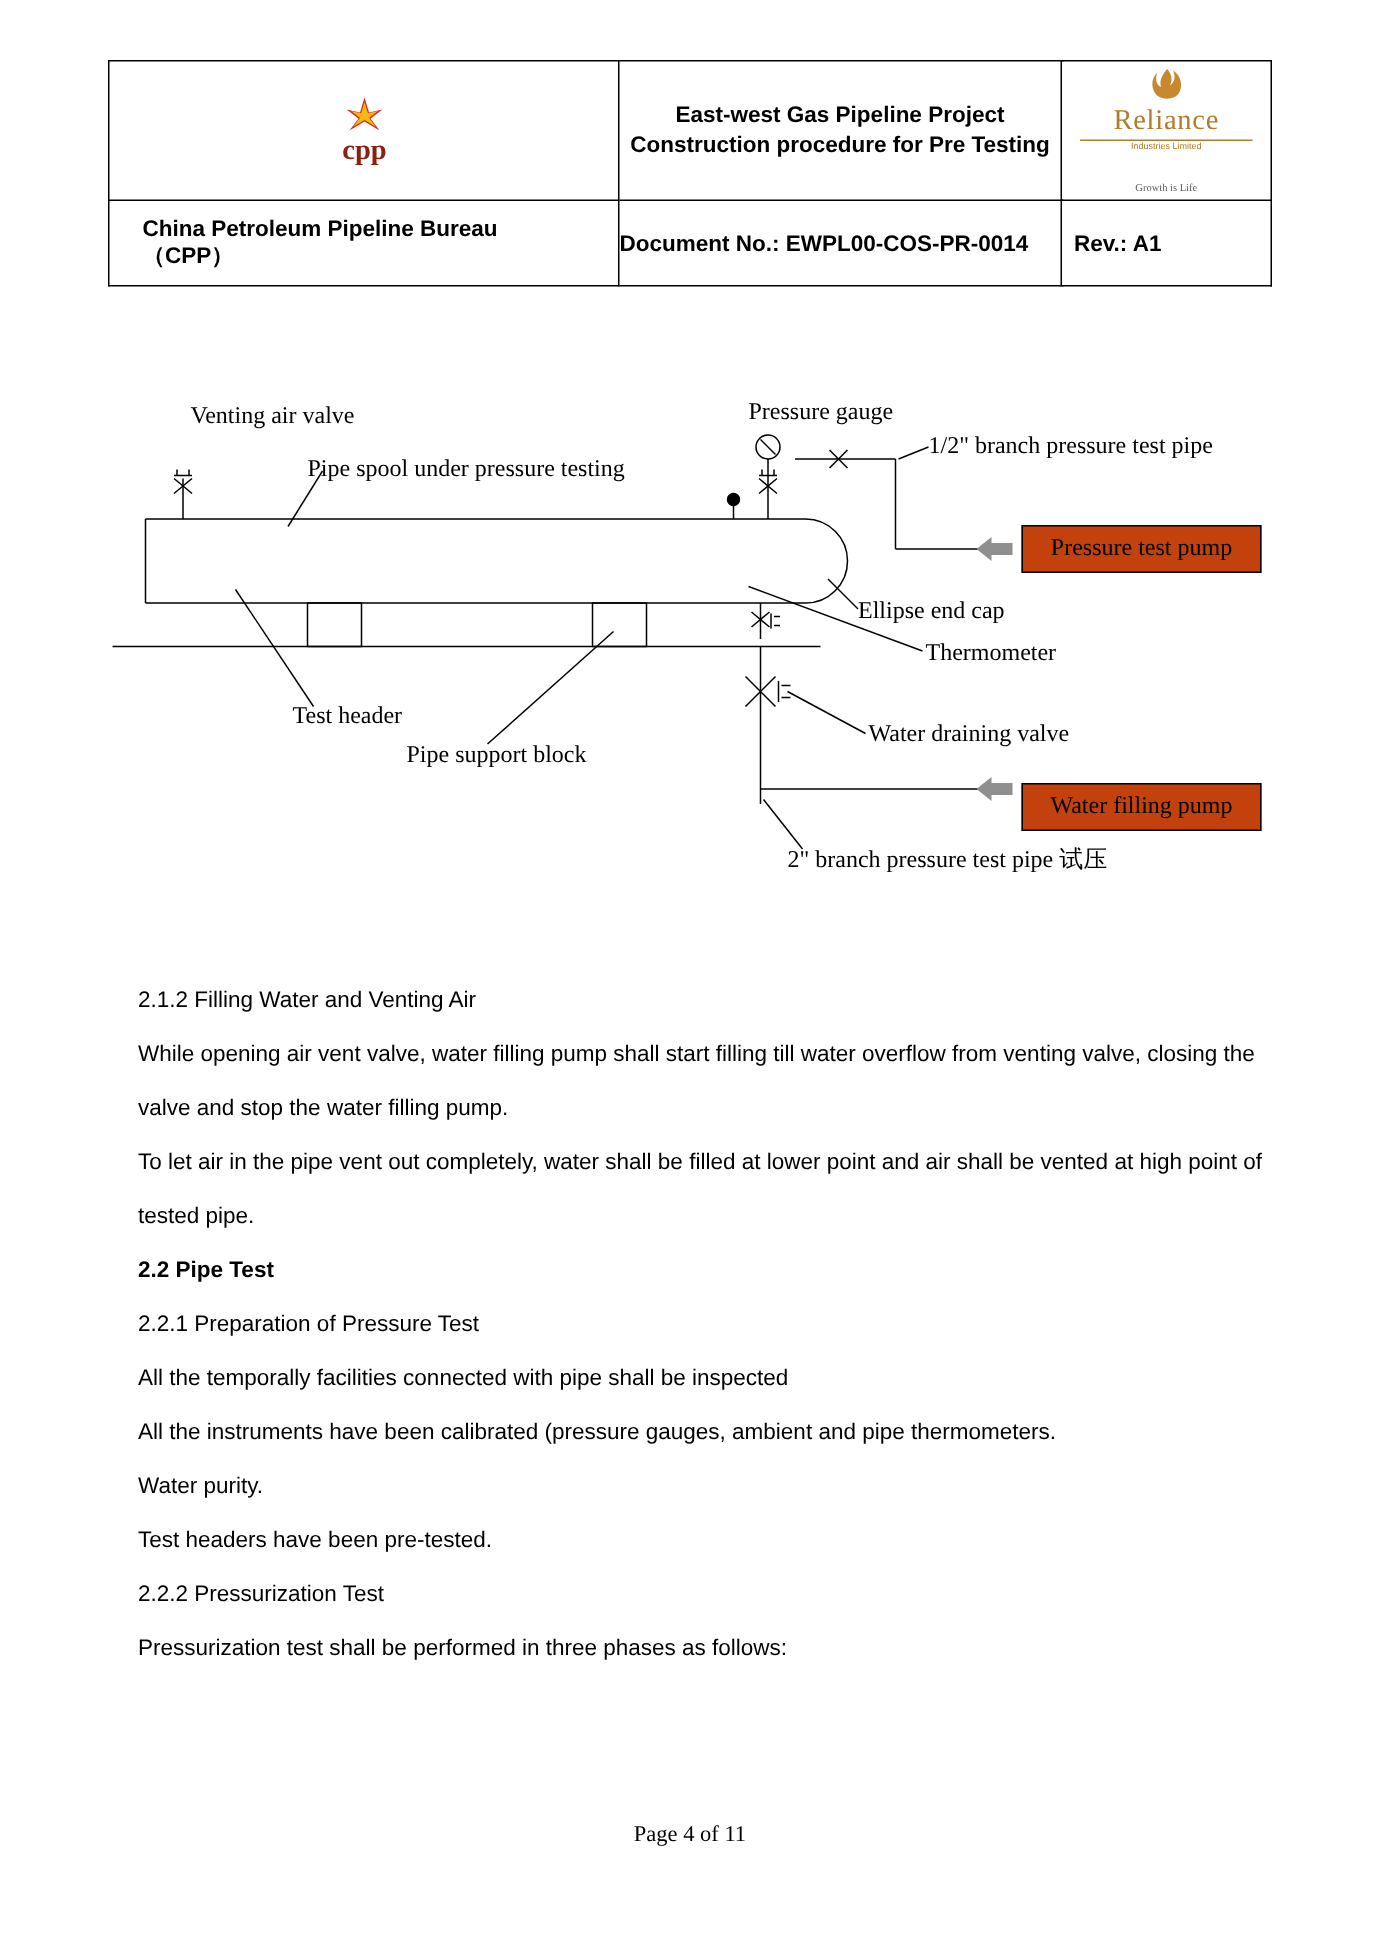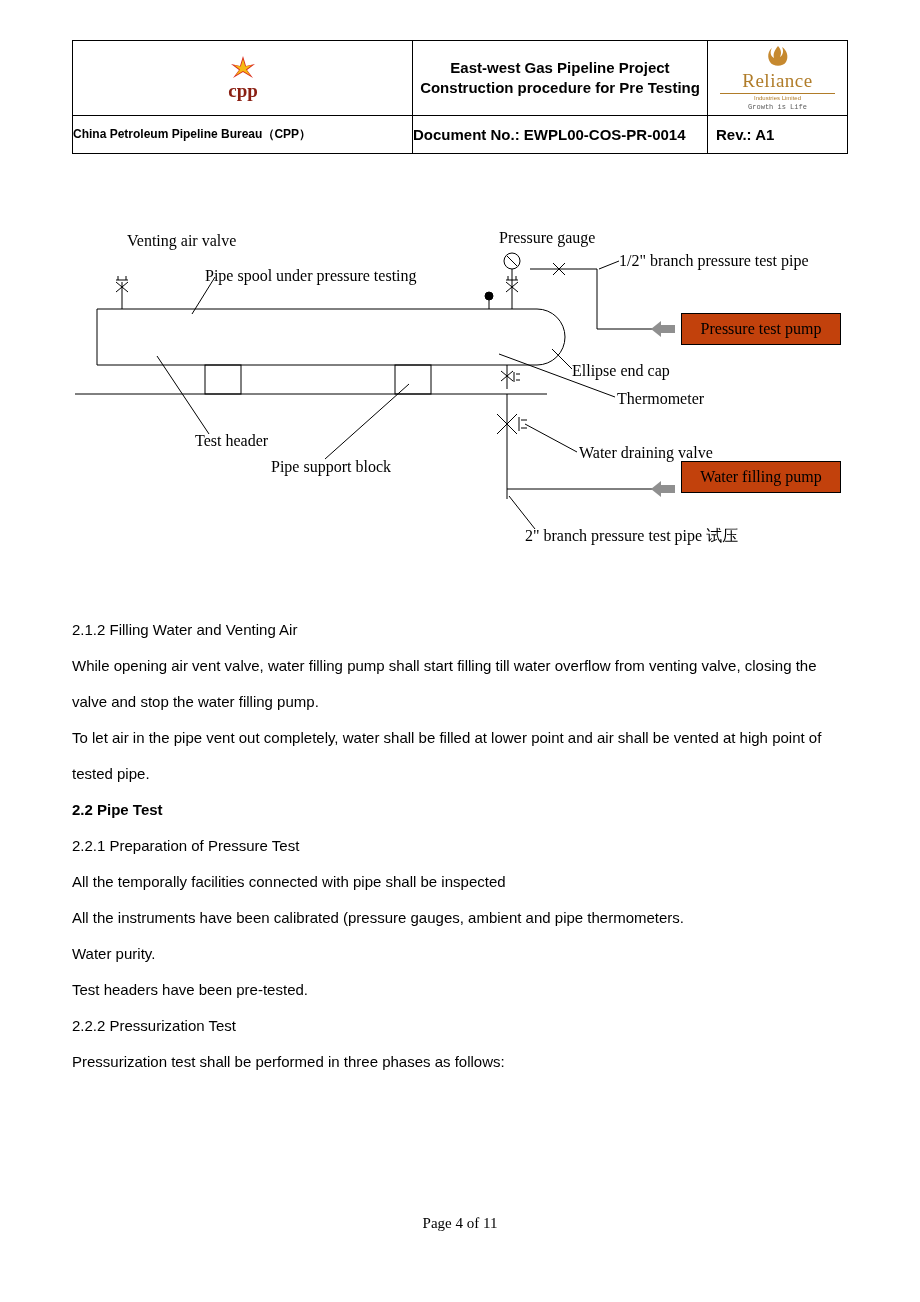--- a/index.html
+++ b/index.html
@@ -15,47 +15,47 @@
   
   .hdr {
     border: 1px solid #000;
     border-collapse: collapse;
     width: 100%;
   }
   .hdr td { border: 1px solid #000; vertical-align: middle; }
   .hdr-title { text-align: center; font-weight: bold; font-size: 15px; padding: 10px 4px; line-height: 1.35; }
   .hdr-logo-left { width: 96px; text-align: center; padding: 4px; }
   .hdr-logo-right { width: 140px; text-align: center; padding: 4px 2px; font-size: 9px; color: #b07c29; }
-  .hdr-org { font-weight: bold; font-size: 12px; padding: 10px 0; }
+  .hdr-org { font-weight: bold; font-size: 15px; padding: 10px 22px; }
   .hdr-doc { font-weight: bold; font-size: 15px; padding: 10px 0; }
   .hdr-rev { font-weight: bold; font-size: 15px; padding: 10px 8px; width: 90px; }
 
   
   .cpp-logo svg { display: block; margin: 0 auto; }
   
   .reliance-name { font-family: Georgia, 'Times New Roman', serif; color: #b07c29; font-size: 19px; font-weight: 500; letter-spacing: 0.5px; }
   .reliance-sub  { font-size: 6px; color: #b07c29; border-top: 0.5px solid #b07c29; margin: 1px 10px 0 10px; padding-top: 1px; }
-  .reliance-tag  { font-size: 7px; color: #5a5a5a; margin-top: 2px; font-family: Liberation Mono, monospace; }
+  .reliance-tag  { font-size: 7px; color: #5a5a5a; margin-top: 20px; font-family: Liberation Serif, serif; }
 
   
   .diagram-wrap { position: relative; width: 780px; height: 370px; margin-top: 60px; margin-left: -5px; }
   .dlabel { position: absolute; font-family: "Times New Roman", Times, serif; font-size: 16px; white-space: nowrap; }
   .box { position: absolute; border: 1px solid #000; background: #c2410c; font-family: "Times New Roman", Times, serif; font-size: 16px; display: flex; align-items: center; justify-content: center; }
   .arrow-left {
     position: absolute; width: 24px; height: 12px;
   }
   .arrow-left::before {
     content: ""; position: absolute; right: 0; top: 2px; width: 16px; height: 8px; background: #8f8f8f;
   }
   .arrow-left::after {
     content: ""; position: absolute; left: 0; top: -2px; border-right: 10px solid #8f8f8f; border-top: 8px solid transparent; border-bottom: 8px solid transparent;
   }
 
   
-  .content { margin-top: 28px; font-size: 15px; line-height: 2.4; }
+  .content { margin-top: 28px; font-size: 15px; line-height: 2.4; margin-left: 20px; }
   .content p { margin: 0; }
   .content .bold { font-weight: bold; }
 
   .page-footer {
     position: absolute;
     bottom: 70px;
     left: 0; right: 0;
     text-align: center;
     font-family: "Times New Roman", Times, serif;
     font-size: 15px;
@@ -181,21 +181,21 @@
   <span class="dlabel" style="left:550px; top:176px">Thermometer</span>
   <span class="dlabel" style="left:128px; top:218px">Test header</span>
   <span class="dlabel" style="left:204px; top:244px">Pipe support block</span>
   <span class="dlabel" style="left:512px; top:230px">Water draining valve</span>
   <span class="dlabel" style="left:458px; top:312px">2" branch pressure test pipe 试压</span>
 
   <div class="arrow-left" style="left:584px; top:109px"></div>
   <div class="box" style="left:614px; top:99px; width:160px; height:32px">Pressure test pump</div>
 
   <div class="arrow-left" style="left:584px; top:269px"></div>
-  <div class="box" style="left:614px; top:247px; width:160px; height:32px">Water filling pump</div>
+  <div class="box" style="left:614px; top:271px; width:160px; height:32px">Water filling pump</div>
 </div>
 
 <div class="content">
   <p>2.1.2 Filling Water and Venting Air</p>
   <p>While opening air vent valve, water filling pump shall start filling till water overflow from venting valve, closing the valve and stop the water filling pump.</p>
   <p>To let air in the pipe vent out completely, water shall be filled at lower point and air shall be vented at high point of   tested pipe.</p>
   <p class="bold">2.2 Pipe Test</p>
   <p>2.2.1 Preparation of Pressure Test</p>
   <p>All the temporally facilities connected with pipe shall be inspected</p>
   <p>All the instruments have been calibrated (pressure gauges, ambient and pipe thermometers.</p>

